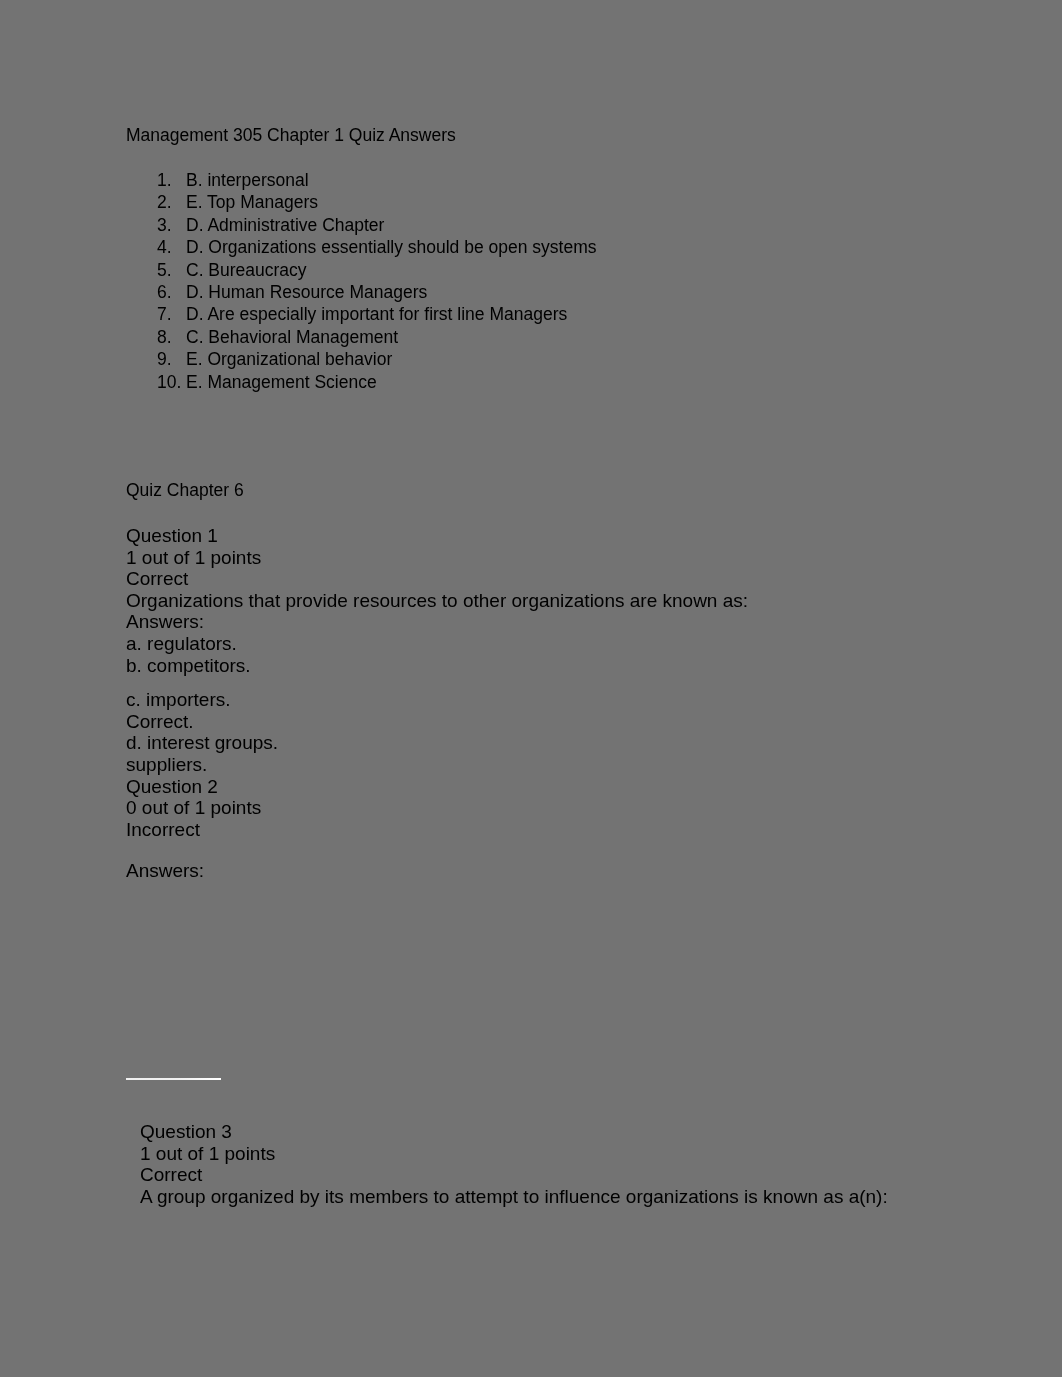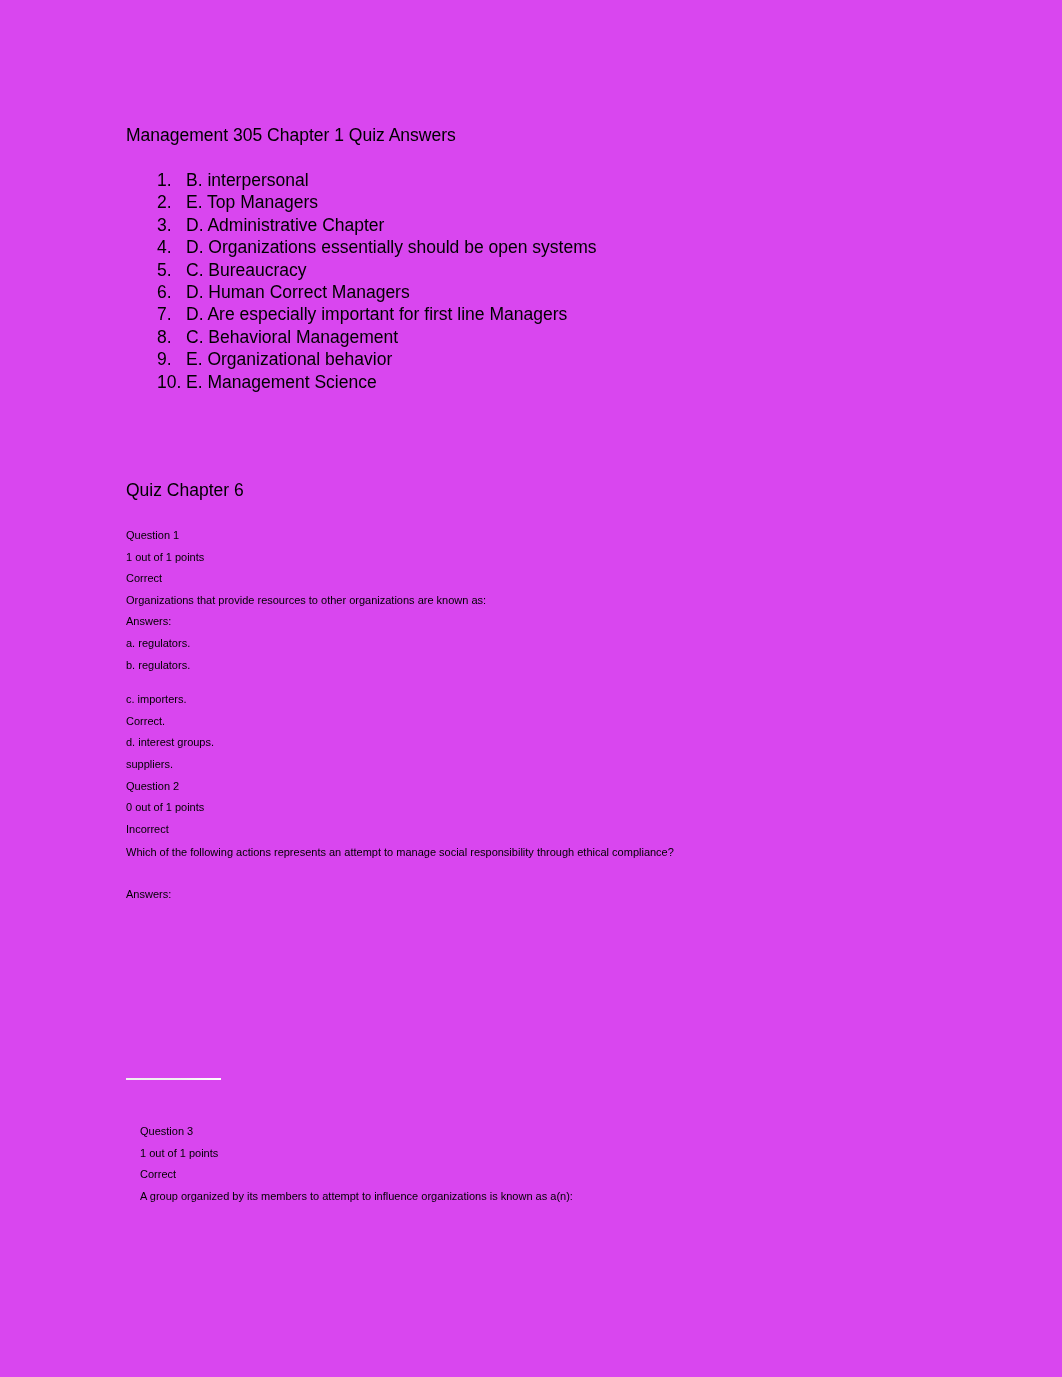--- a/index.html
+++ b/index.html
@@ -10,21 +10,21 @@
   }
   body {
     font-family: "Liberation Sans", "DejaVu Sans", sans-serif;
     color: #000000;
     -webkit-font-smoothing: antialiased;
   }
   .page {
     position: relative;
     width: 1062px;
     height: 1377px;
-    background: #d946ef;
+    background: #737373;
     box-sizing: border-box;
     overflow: hidden;
   }
   .content {
     position: absolute;
     left: 126px;
     top: 124px;
     width: 830px;
   }
 
@@ -71,21 +71,21 @@
     margin: 0;
     font-weight: normal;
     margin-top: 86px;
     white-space: pre;
   }
 
   .qblock {
     margin-top: 24px;
   }
   .line {
-    font-size: 11px;
+    font-size: 19px;
     line-height: 21.6px;
     color: #000;
     margin: 0;
     white-space: pre-wrap;
   }
   .line.wrap {
     white-space: normal;
     line-height: 24px;
     width: 800px;
   }
@@ -137,21 +137,21 @@
       <li>
         <span class="num">4.</span>
         <span class="ans">D. Organizations essentially should be open systems</span>
       </li>
       <li>
         <span class="num">5.</span>
         <span class="ans">C. Bureaucracy</span>
       </li>
       <li>
         <span class="num">6.</span>
-        <span class="ans">D. Human Correct Managers</span>
+        <span class="ans">D. Human Resource Managers</span>
       </li>
       <li>
         <span class="num">7.</span>
         <span class="ans">D. Are especially important for first line Managers</span>
       </li>
       <li>
         <span class="num">8.</span>
         <span class="ans">C. Behavioral Management</span>
       </li>
       <li>
@@ -166,32 +166,31 @@
 
     <div class="ch2-heading">Quiz Chapter 6</div>
 
     <div class="qblock">
       <div class="line">Question 1</div>
       <div class="line">1 out of 1 points</div>
       <div class="line">Correct</div>
       <div class="line">Organizations that provide resources to other organizations are known as:</div>
       <div class="line">Answers:</div>
       <div class="line">a. regulators.</div>
-      <div class="line">b. regulators.</div>
+      <div class="line">b. competitors.</div>
       <div class="line gap-before">c. importers.</div>
       <div class="line">Correct.</div>
       <div class="line">d. interest groups.</div>
       <div class="line">suppliers.</div>
     </div>
 
     <div>
       <div class="line">Question 2</div>
       <div class="line">0 out of 1 points</div>
       <div class="line">Incorrect</div>
-      <div class="line wrap">Which of the following actions represents an attempt to manage social responsibility through ethical compliance?</div>
       <div class="spacer-sm"></div>
       <div class="line">Answers:</div>
     </div>
 
   </div>
 
   <div class="faint-rule"></div>
 
   <div class="q3block">
     <div class="line">Question 3</div>

